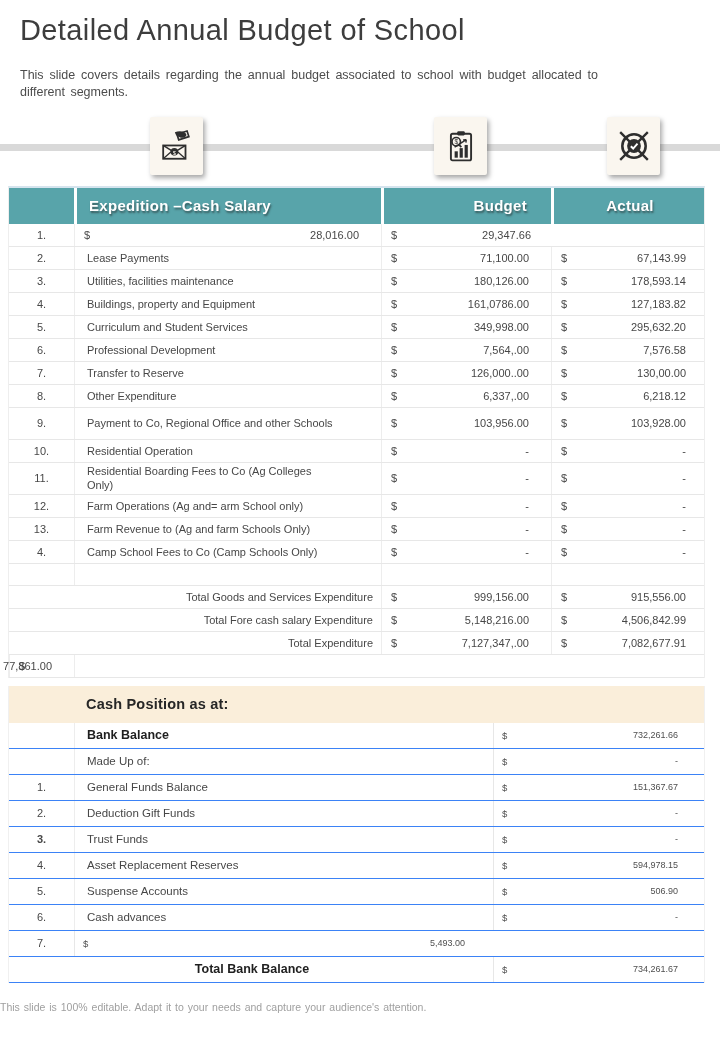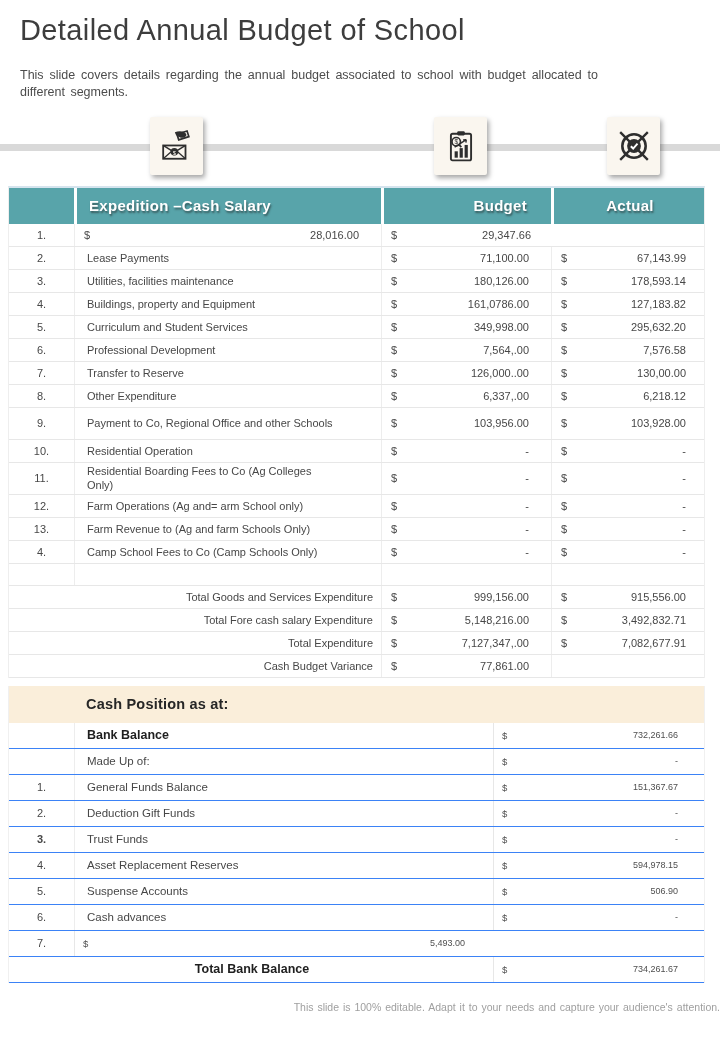--- a/index.html
+++ b/index.html
@@ -45,21 +45,21 @@
   .cash-section { margin:8px 0 0 8px; width:697px; border-left:1px solid #f0f0f0; border-right:1px solid #f0f0f0; }
   .cash-header { height:37px; background:var(--beige,#faeeda); display:flex; align-items:center; padding-left:77px; font-weight:700; font-size:14.5px; color:#262626; letter-spacing:.2px; }
   .cash-row { display:grid; grid-template-columns:65px 419px 213px; min-height:26px; border-bottom:1px solid #3b82f6; }
   .cash-row .c-desc { font-size:11.5px; }
   .cash-row.bold-desc .c-desc { font-weight:700; font-size:12.5px; color:#1f1f1f; }
   .cash-row.bold-n .c-n { font-weight:700; }
   .cash-val { position:relative; display:flex; align-items:center; justify-content:flex-end; border-left:1px solid #e7e7e7; padding-right:28px; font-size:9px; color:#4f4f4f; }
   .cash-val .cur { position:absolute; left:8px; font-size:9.5px; }
   .cash-row.total .c-desc { grid-column:1 / 3; justify-content:center; font-weight:700; font-size:12.5px; color:#1f1f1f; padding-right:10px; border-left:none; }
 
-  .footer-note { margin-top:18px; text-align:right; font-size:10.5px; color:#9f9f9f; word-spacing:1px; }
+  .footer-note { margin-top:18px; text-align:left; font-size:10.5px; color:#9f9f9f; word-spacing:1px; }
 </style>
 </head>
 <body>
 
 <div class="slide">
 
   <div class="title-block">
     <div class="page-title">
       <div>Detailed Annual Budget of School</div>
     </div>
@@ -368,40 +368,37 @@
         <div class="t-row summary">
           <div class="c c-label">
             <span>Total Fore cash salary Expenditure</span>
           </div>
           <div class="c money m-budget">
             <span class="cur">$</span>
             <span>5,148,216.00</span>
           </div>
           <div class="c money m-actual">
             <span class="cur">$</span>
-            <span>3,492,832.71</span>
+            <span>4,506,842.99</span>
           </div>
         </div>
         <div class="t-row summary">
           <div class="c c-label">
             <span>Total Expenditure</span>
           </div>
           <div class="c money m-budget">
             <span class="cur">$</span>
             <span>7,127,347,.00</span>
           </div>
           <div class="c money m-actual">
             <span class="cur">$</span>
             <span>7,082,677.91</span>
           </div>
         </div>
         <div class="t-row summary">
-          <div class="c c-label">
-            <span>Cash Budget Variance</span>
-          </div>
           <div class="c money m-budget">
             <span class="cur">$</span>
             <span>77,861.00</span>
           </div>
           <div class="c money m-actual"></div>
         </div>
       </div>
   </div>
 
   <div class="cash-section">

